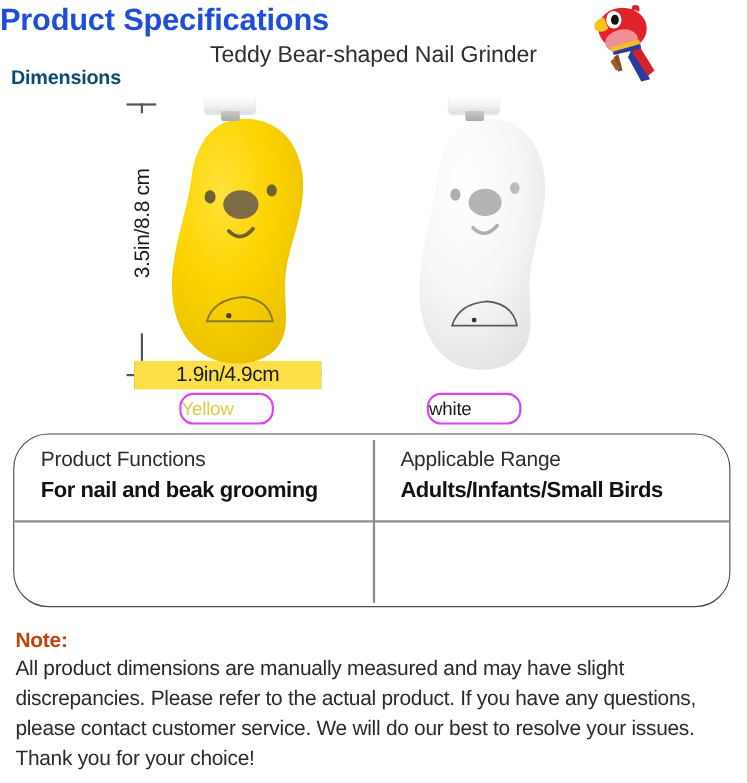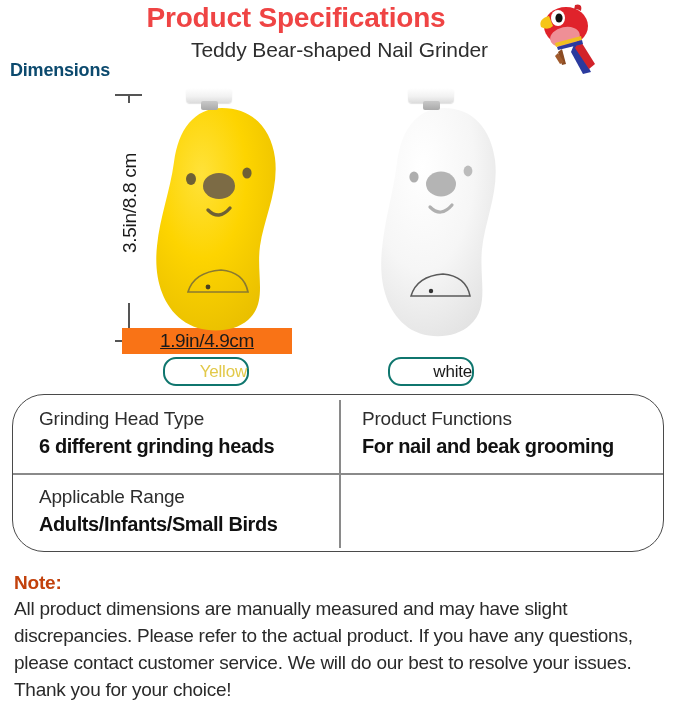--- a/index.html
+++ b/index.html
@@ -21,25 +21,25 @@
   .header {
     position: absolute;
     left: 0; top: 0;
     width: 679px;
     height: 72px;
   }
   .title {
     position: absolute;
     left: 0; top: 2px;
     width: 592px;
-    text-align: center;
+    text-align: left;
     font-size: 28px;
     font-weight: bold;
     letter-spacing: -0.2px;
-    color: #ef4444;
+    color: #1d4ed8;
   }
   .subtitle {
     position: absolute;
     left: 0; top: 38px;
     width: 679px;
     text-align: center;
     font-size: 21px;
     font-weight: 400;
     color: #2e2e2e;
     letter-spacing: -0.1px;
@@ -118,23 +118,22 @@
   }
   .h-measure .hlabel {
     position: absolute;
     left: 0; top: 0;
     width: 170px;
     height: 26px;
     line-height: 26px;
     text-align: center;
     font-size: 19px;
     color: #1a1a1a;
-    background: #f97316;
+    background: #fde047;
     letter-spacing: -0.4px;
-    text-decoration: underline;
   }
 
   
   .product {
     position: absolute;
   }
   .product.yellow { left: 148px; top: 88px; width: 152px; height: 252px; }
   .product.white  { left: 372px; top: 88px; width: 150px; height: 260px; }
 
   .cap {
@@ -161,22 +160,22 @@
     position: absolute;
     left: 0; top: 18px;
     width: 152px; height: 228px;
   }
 
   
   .badge {
     position: absolute;
     height: 25px;
     line-height: 25px;
-    text-align: right;
-    border: 2px solid #0f766e;
+    text-align: left;
+    border: 2px solid #d946ef;
     border-radius: 13px;
     font-size: 17px;
     background: #ffffff;
     letter-spacing: -0.2px;
   }
   .badge.yellow-badge {
     left: 163px; top: 357px;
     width: 82px;
     color: #e2c94a;
   }
@@ -376,24 +375,20 @@
       <circle cx="59" cy="185" r="2.2" fill="#333333"></circle>
     </svg>
   </div>
 </div>
 
 <div class="badge yellow-badge">Yellow</div>
 <div class="badge white-badge">white</div>
 
 <div class="spec-table">
   <div class="spec-grid">
-    <div class="spec-cell">
-      <div class="spec-label">Grinding Head Type</div>
-      <div class="spec-value">6 different grinding heads</div>
-    </div>
     <div class="spec-cell col2">
       <div class="spec-label">Product Functions</div>
       <div class="spec-value">For nail and beak grooming</div>
     </div>
     <div class="spec-cell">
       <div class="spec-label">Applicable Range</div>
       <div class="spec-value">Adults/Infants/Small Birds</div>
     </div>
   </div>
   <div class="divider-v"></div>

